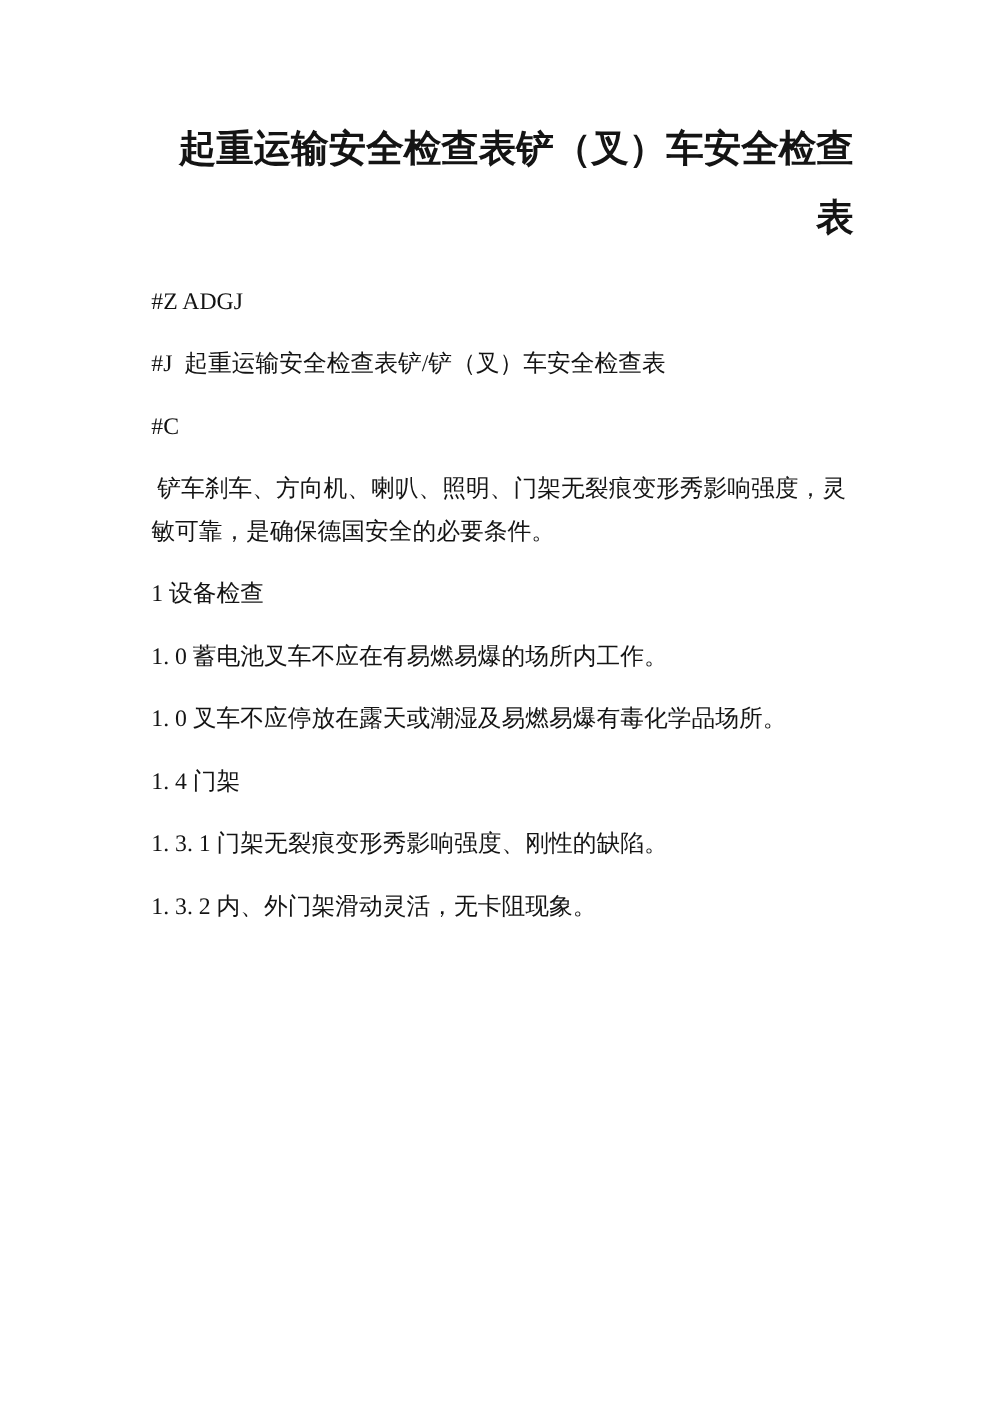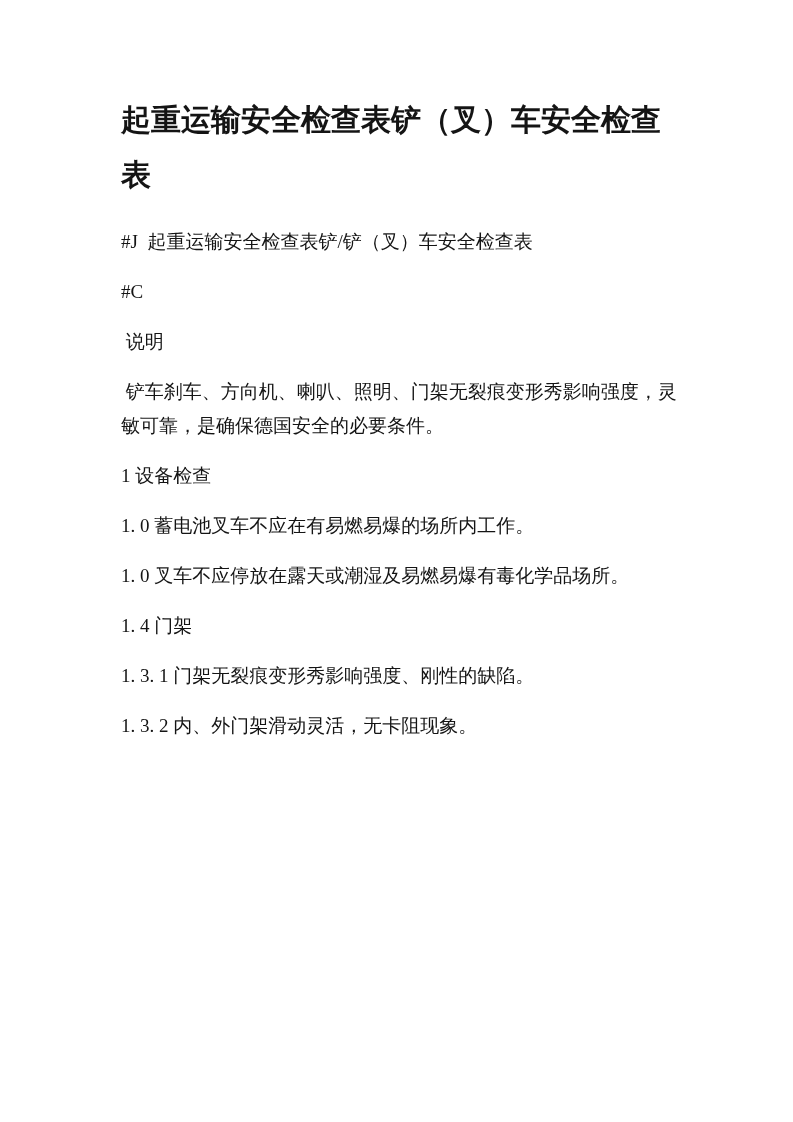--- a/index.html
+++ b/index.html
@@ -16,21 +16,21 @@
     padding: 92px 110px 0 121px;
     overflow: hidden;
     font-family: "Liberation Serif", "DejaVu Serif", serif;
     color: #141414;
   }
   .doc-title {
     margin: 0 0 23px 0;
     font-size: 30px;
     font-weight: bold;
     line-height: 55px;
-    text-align: left;
+    text-align: right;
     letter-spacing: 0;
     white-space: pre-wrap;
   }
   .line {
     margin: 0 0 16px 0;
     font-size: 19px;
     font-weight: normal;
     line-height: 34px;
     text-align: left;
     white-space: pre-wrap;
@@ -38,24 +38,24 @@
     overflow-wrap: break-word;
   }
 </style>
 </head>
 <body>
 
 <div class="page">
 
   <h1 class="doc-title">起重运输安全检查表铲（叉）车安全检查表</h1>
 
+  <p class="line">#Z ADGJ</p>
   <p class="line">#J  起重运输安全检查表铲/铲（叉）车安全检查表</p>
   <p class="line">#C</p>
 
-  <p class="line"> 说明</p>
   <p class="line"> 铲车刹车、方向机、喇叭、照明、门架无裂痕变形秀影响强度，灵敏可靠，是确保德国安全的必要条件。</p>
   <p class="line">1 设备检查</p>
   <p class="line">1. 0 蓄电池叉车不应在有易燃易爆的场所内工作。</p>
   <p class="line">1. 0 叉车不应停放在露天或潮湿及易燃易爆有毒化学品场所。</p>
   <p class="line">1. 4 门架</p>
   <p class="line">1. 3. 1 门架无裂痕变形秀影响强度、刚性的缺陷。</p>
   <p class="line">1. 3. 2 内、外门架滑动灵活，无卡阻现象。</p>
 
 </div>
 

